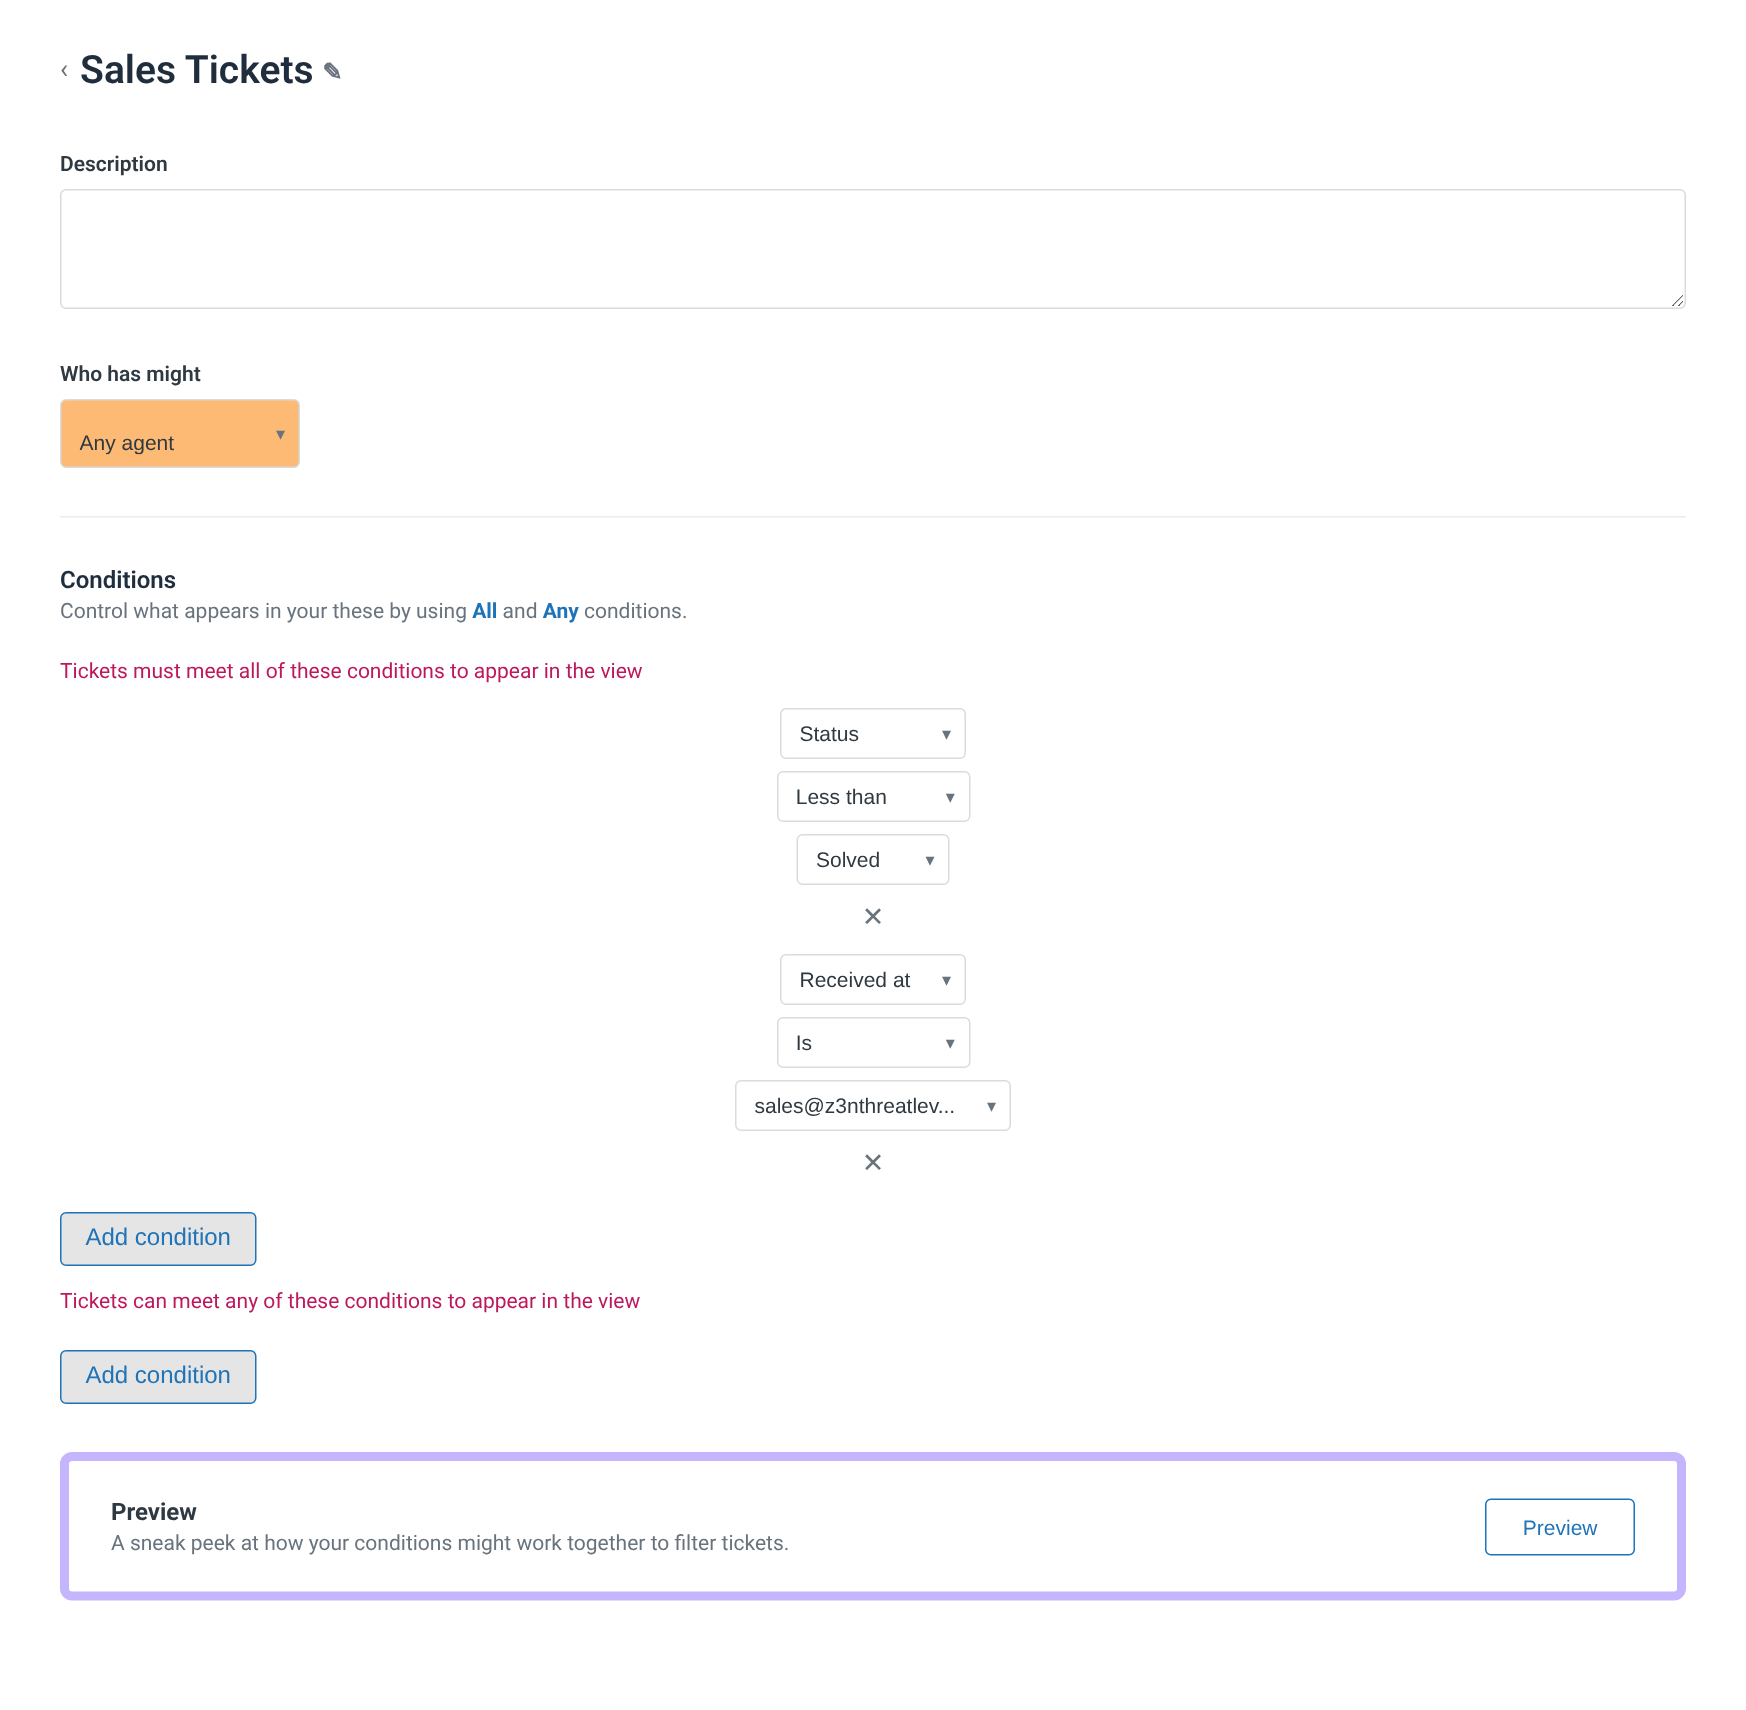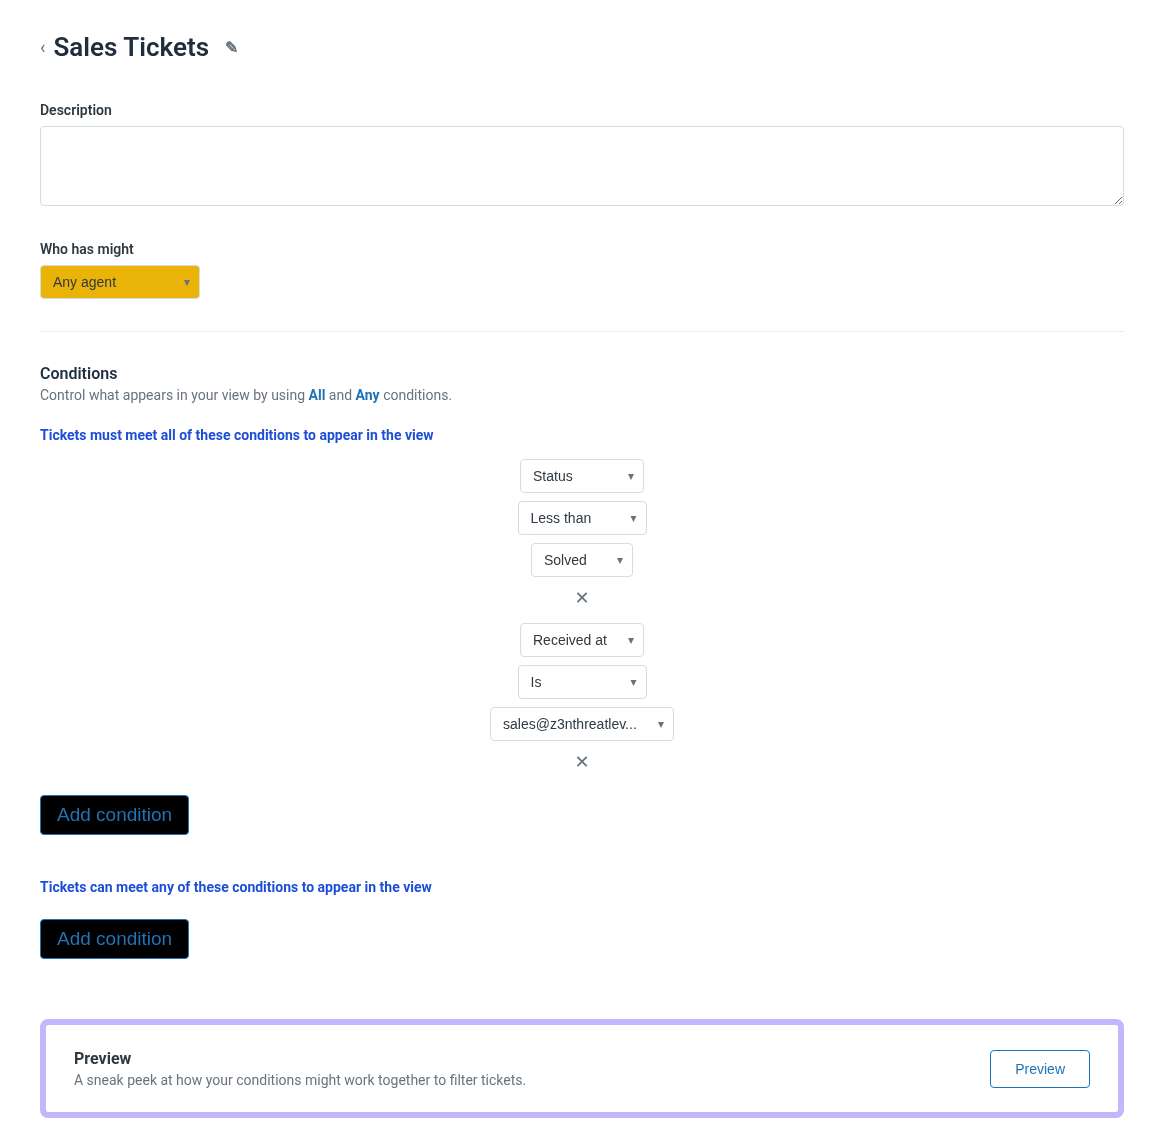--- a/index.html
+++ b/index.html
@@ -25,21 +25,21 @@
       cursor: pointer;
       line-height: 1;
     }
 
     .page-title {
       font-size: 26px;
       font-weight: 600;
       color: #1f2d3d;
       display: flex;
       align-items: center;
-      gap: 16px;
+      gap: 6px;
       justify-content: flex-end;
     }
 
     .edit-icon {
       font-size: 16px;
       color: #68737d;
       cursor: pointer;
     }
 
     .section {
@@ -69,24 +69,24 @@
     .select-wrapper {
       position: relative;
       display: inline-block;
     }
 
     .access-select {
       appearance: none;
       -webkit-appearance: none;
       border: 1px solid #d8dcde;
       border-radius: 4px;
-      padding: 8px 36px 8px 12px;
-      font-size: 14px;
-      color: #2f3941;
-      background: #eab308;
+      padding: 20px 36px 8px 12px;
+      font-size: 14px;
+      color: #2f3941;
+      background: #fdba74;
       cursor: pointer;
       min-width: 160px;
       outline: none;
     }
 
     .select-chevron {
       position: absolute;
       right: 10px;
       top: 50%;
       transform: translateY(-50%);
@@ -114,22 +114,22 @@
       margin-bottom: 24px;
     }
 
     .conditions-subtitle strong {
       font-weight: 700;
       color: #1f73b7;
     }
 
     .conditions-group-label {
       font-size: 14px;
-      font-weight: 700;
-      color: #1d4ed8;
+      font-weight: 400;
+      color: #be185d;
       margin-bottom: 16px;
     }
 
     .condition-row {
       display: flex;
       align-items: center;
       gap: 8px;
       margin-bottom: 12px;
       flex-direction: column;
     }
@@ -171,30 +171,30 @@
       font-size: 18px;
       padding: 4px;
       line-height: 1;
       flex-shrink: 0;
       display: flex;
       align-items: center;
       justify-content: center;
     }
 
     .add-condition-btn {
-      background: #000000;
+      background: #e5e5e5;
       border: 1px solid #1f73b7;
       border-radius: 4px;
       color: #1f73b7;
-      font-size: 19px;
+      font-size: 16px;
       font-weight: 500;
       padding: 8px 16px;
       cursor: pointer;
       margin-top: 8px;
-      margin-bottom: 44px;
+      margin-bottom: 16px;
     }
 
     .preview-box {
       border: 6px solid #c4b5fd;
       border-radius: 8px;
       padding: 24px 28px;
       display: flex;
       align-items: center;
       justify-content: space-between;
       margin-top: 16px;
@@ -256,21 +256,21 @@
     </select>
     <span class="select-chevron">▾</span>
   </div>
 </div>
 
 <hr class="divider">
 
 <div class="conditions-section">
   <h2 class="conditions-title">Conditions</h2>
   <p class="conditions-subtitle">
-    <span>Control what appears in your view by using </span><strong>All</strong><span> and </span><strong>Any</strong><span> conditions.</span>
+    <span>Control what appears in your these by using </span><strong>All</strong><span> and </span><strong>Any</strong><span> conditions.</span>
   </p>
 
   <div>
     <p class="conditions-group-label">Tickets must meet all of these conditions to appear in the view</p>
 
     
     <div class="condition-row">
       <div class="condition-select-wrapper">
         <select class="condition-select">
           <option>Status</option>

